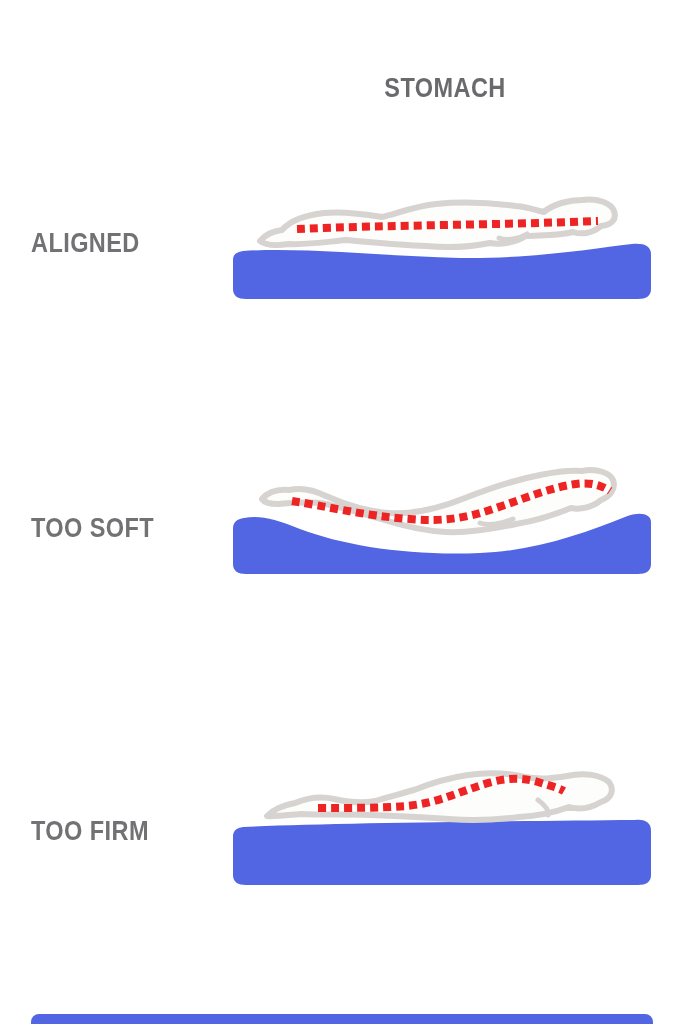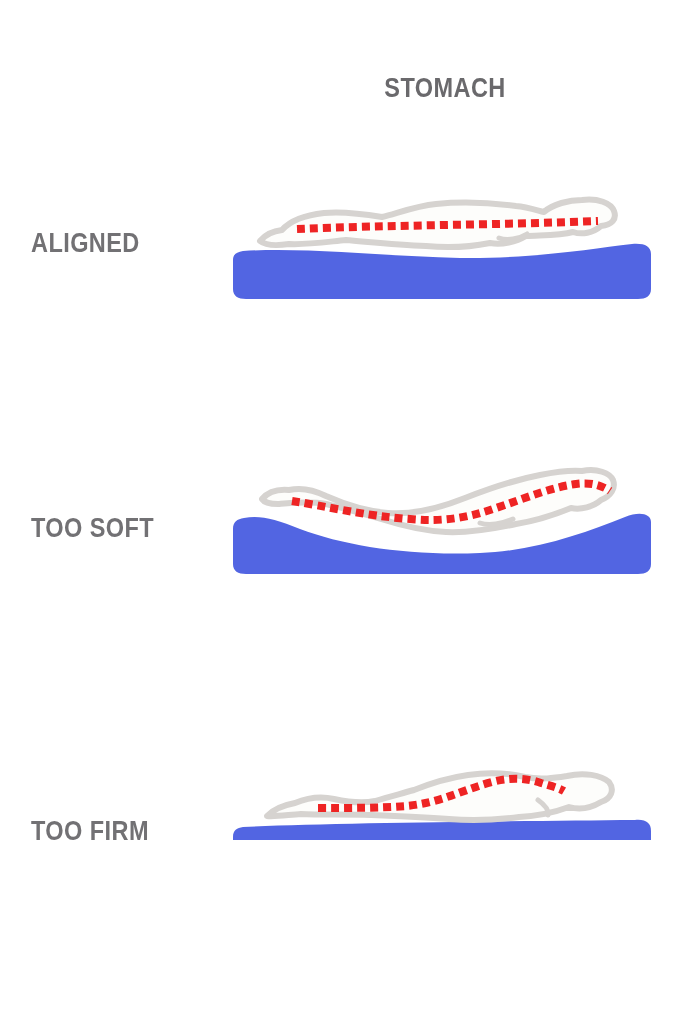--- a/index.html
+++ b/index.html
@@ -1,18 +1,18 @@
 <!DOCTYPE html>
 <html><head>
 <meta charset="utf-8">
 <style>
   html,body{margin:0;padding:0;}
   .stage{
     position:relative;
-    width:679px;height:840px;
+    width:679px;height:1024px;
     background:#ffffff;
     overflow:hidden;
     font-family:"Liberation Sans", sans-serif;
   }
   .title{
     position:absolute;
     left:230px;top:74px;width:430px;
     text-align:center;
     font-size:28px;font-weight:bold;
     color:#6A696C;

